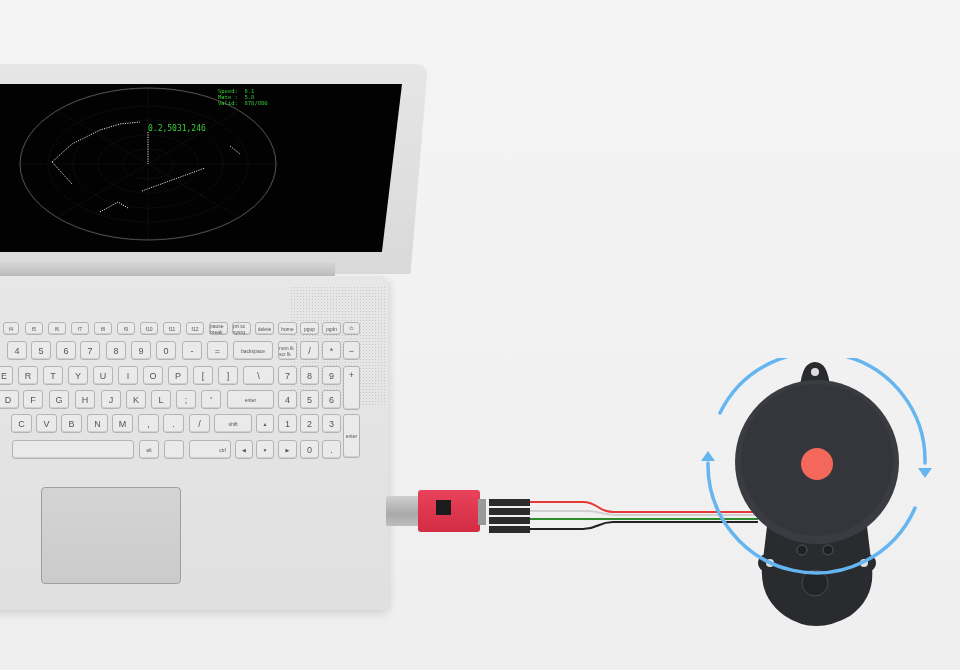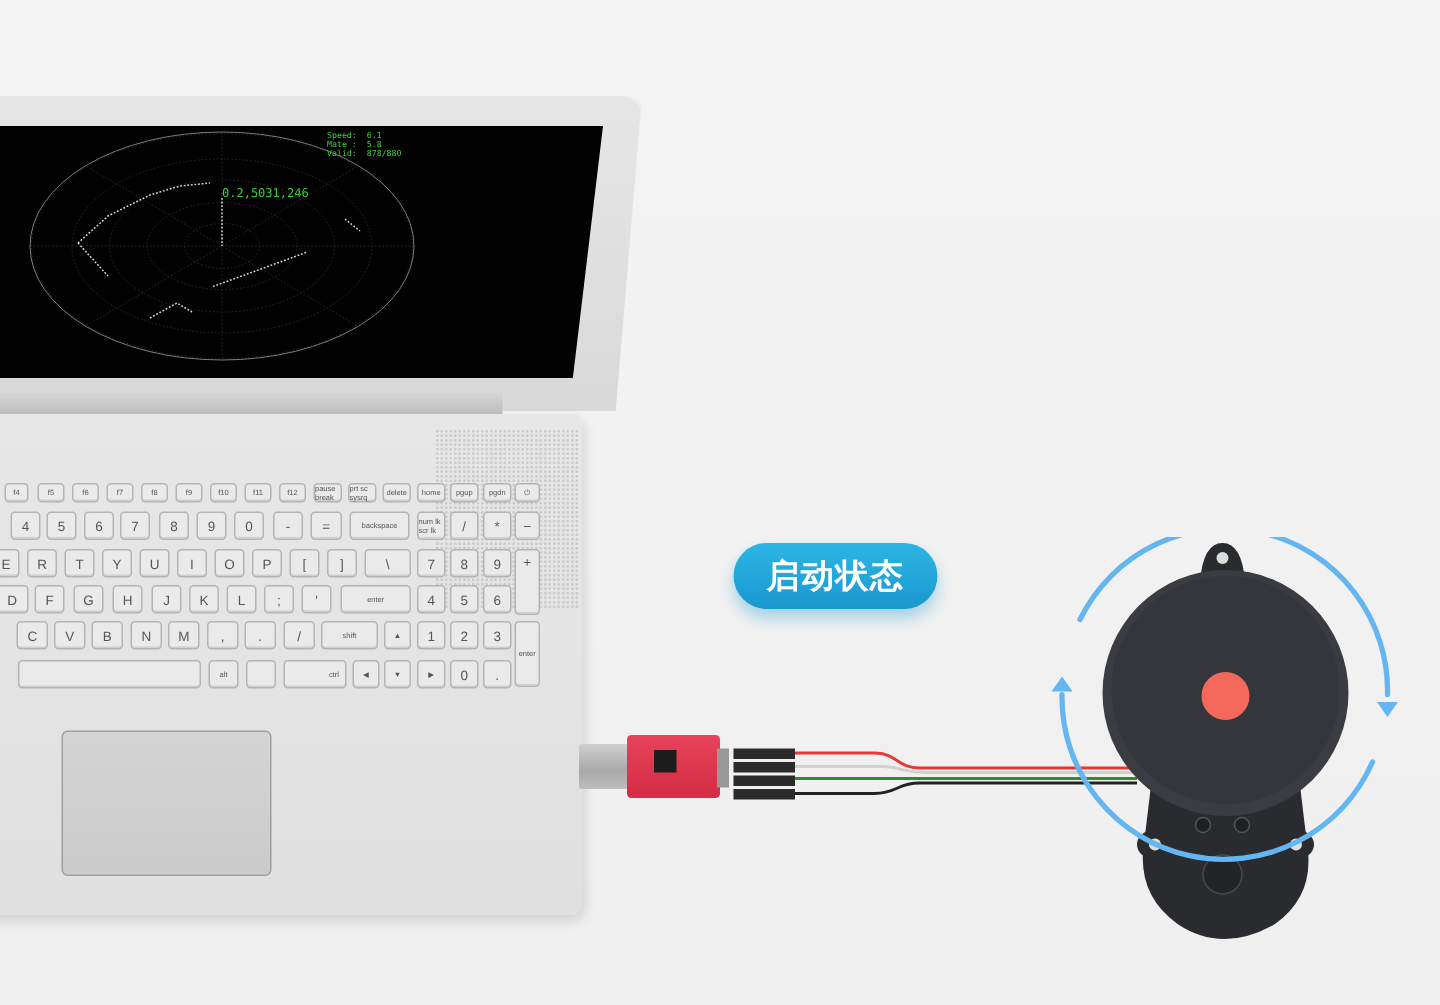--- a/index.html
+++ b/index.html
@@ -156,21 +156,20 @@
     <div class="key sm" style="left:189px;top:440px;width:42px;height:19px;justify-content:flex-end;padding-right:4px">ctrl</div>
     <div class="key sm" style="left:235px;top:440px;width:18px;height:19px">◀</div>
     <div class="key sm" style="left:256px;top:440px;width:18px;height:19px">▼</div>
     <div class="key sm" style="left:278px;top:440px;width:19px;height:19px">▶</div>
     <div class="key" style="left:300px;top:440px;width:19px;height:19px">0</div>
     <div class="key" style="left:322px;top:440px;width:19px;height:19px">.</div>
   </div>
 
   <div class="touchpad"></div>
 
-  <div class="badge">启动状态</div>
 
   <div>
     <svg style="position:absolute;left:528px;top:496px" width="230" height="40" viewBox="0 0 230 40">
       <path d="M0 6 H55 C70 6 70 16 85 16 H230" stroke="#e53935" stroke-width="2" fill="none"></path>
       <path d="M0 15 H60 C72 15 74 19 88 19 H230" stroke="#d0d0d0" stroke-width="2" fill="none"></path>
       <path d="M0 24 H230" stroke="#2e8b2e" stroke-width="2" fill="none" transform="translate(0,-1)"></path>
       <path d="M0 33 H55 C70 33 70 26 85 26 H230" stroke="#222" stroke-width="2" fill="none"></path>
     </svg>
   </div>
 

